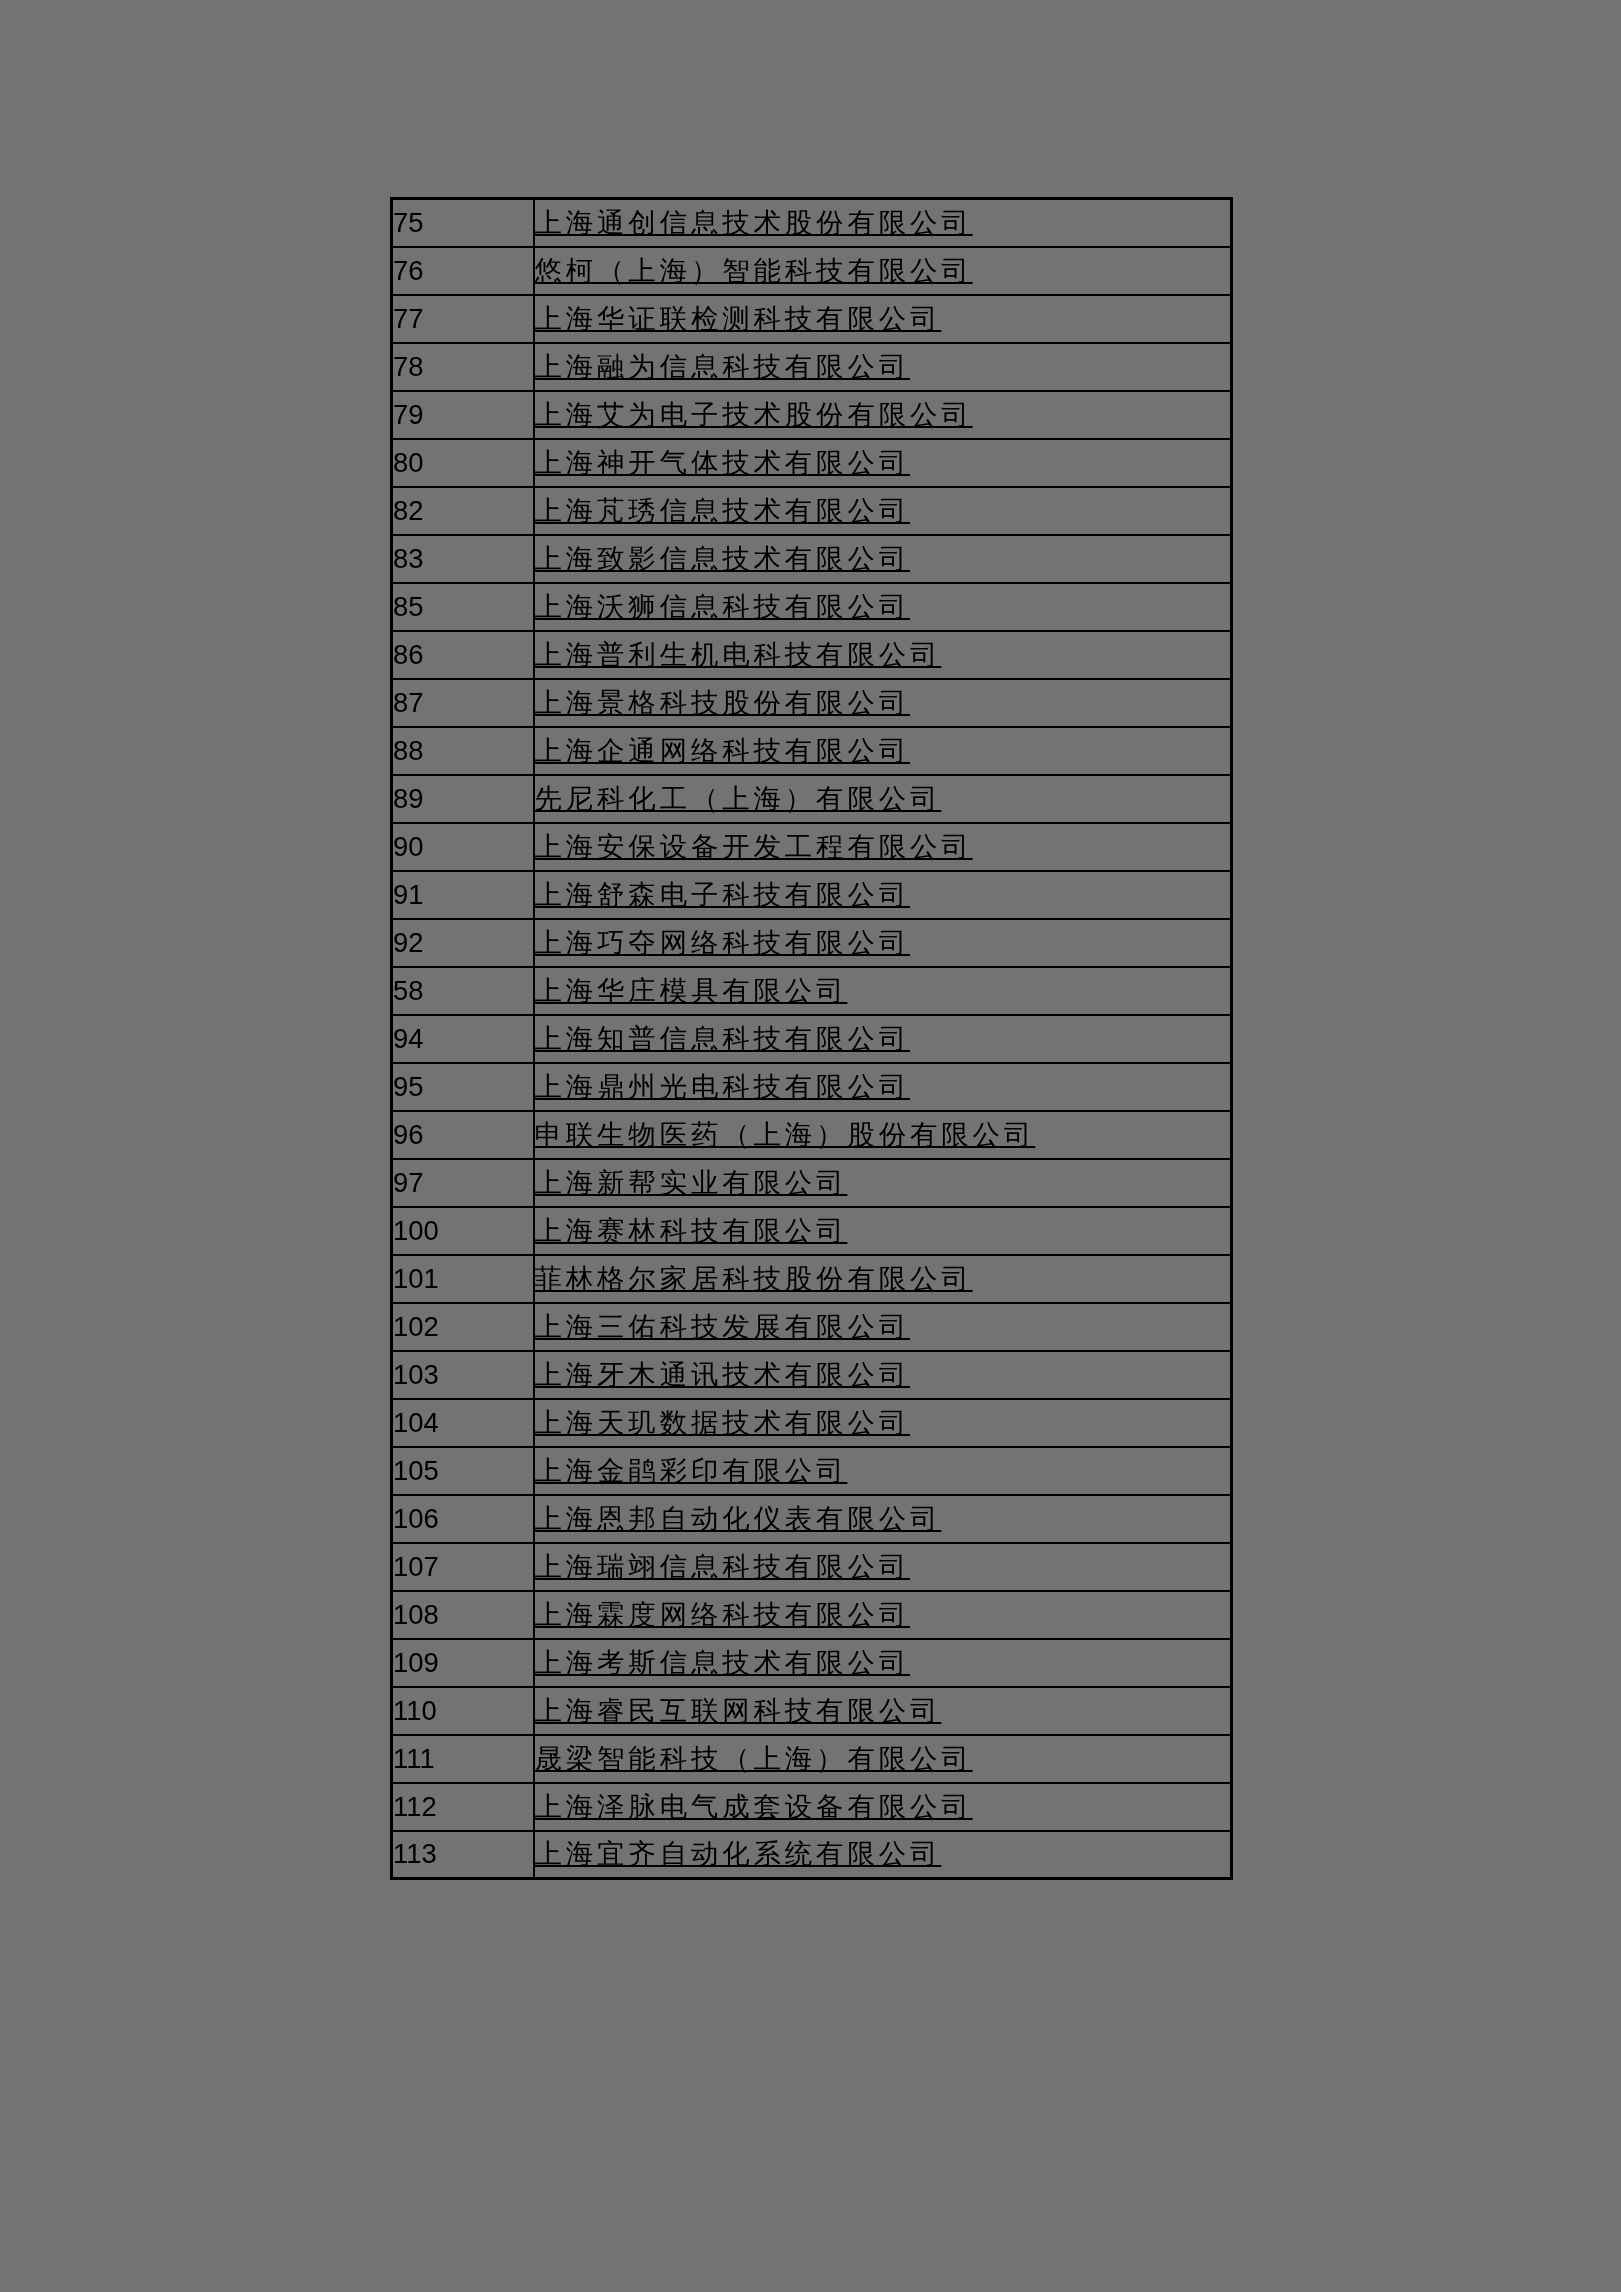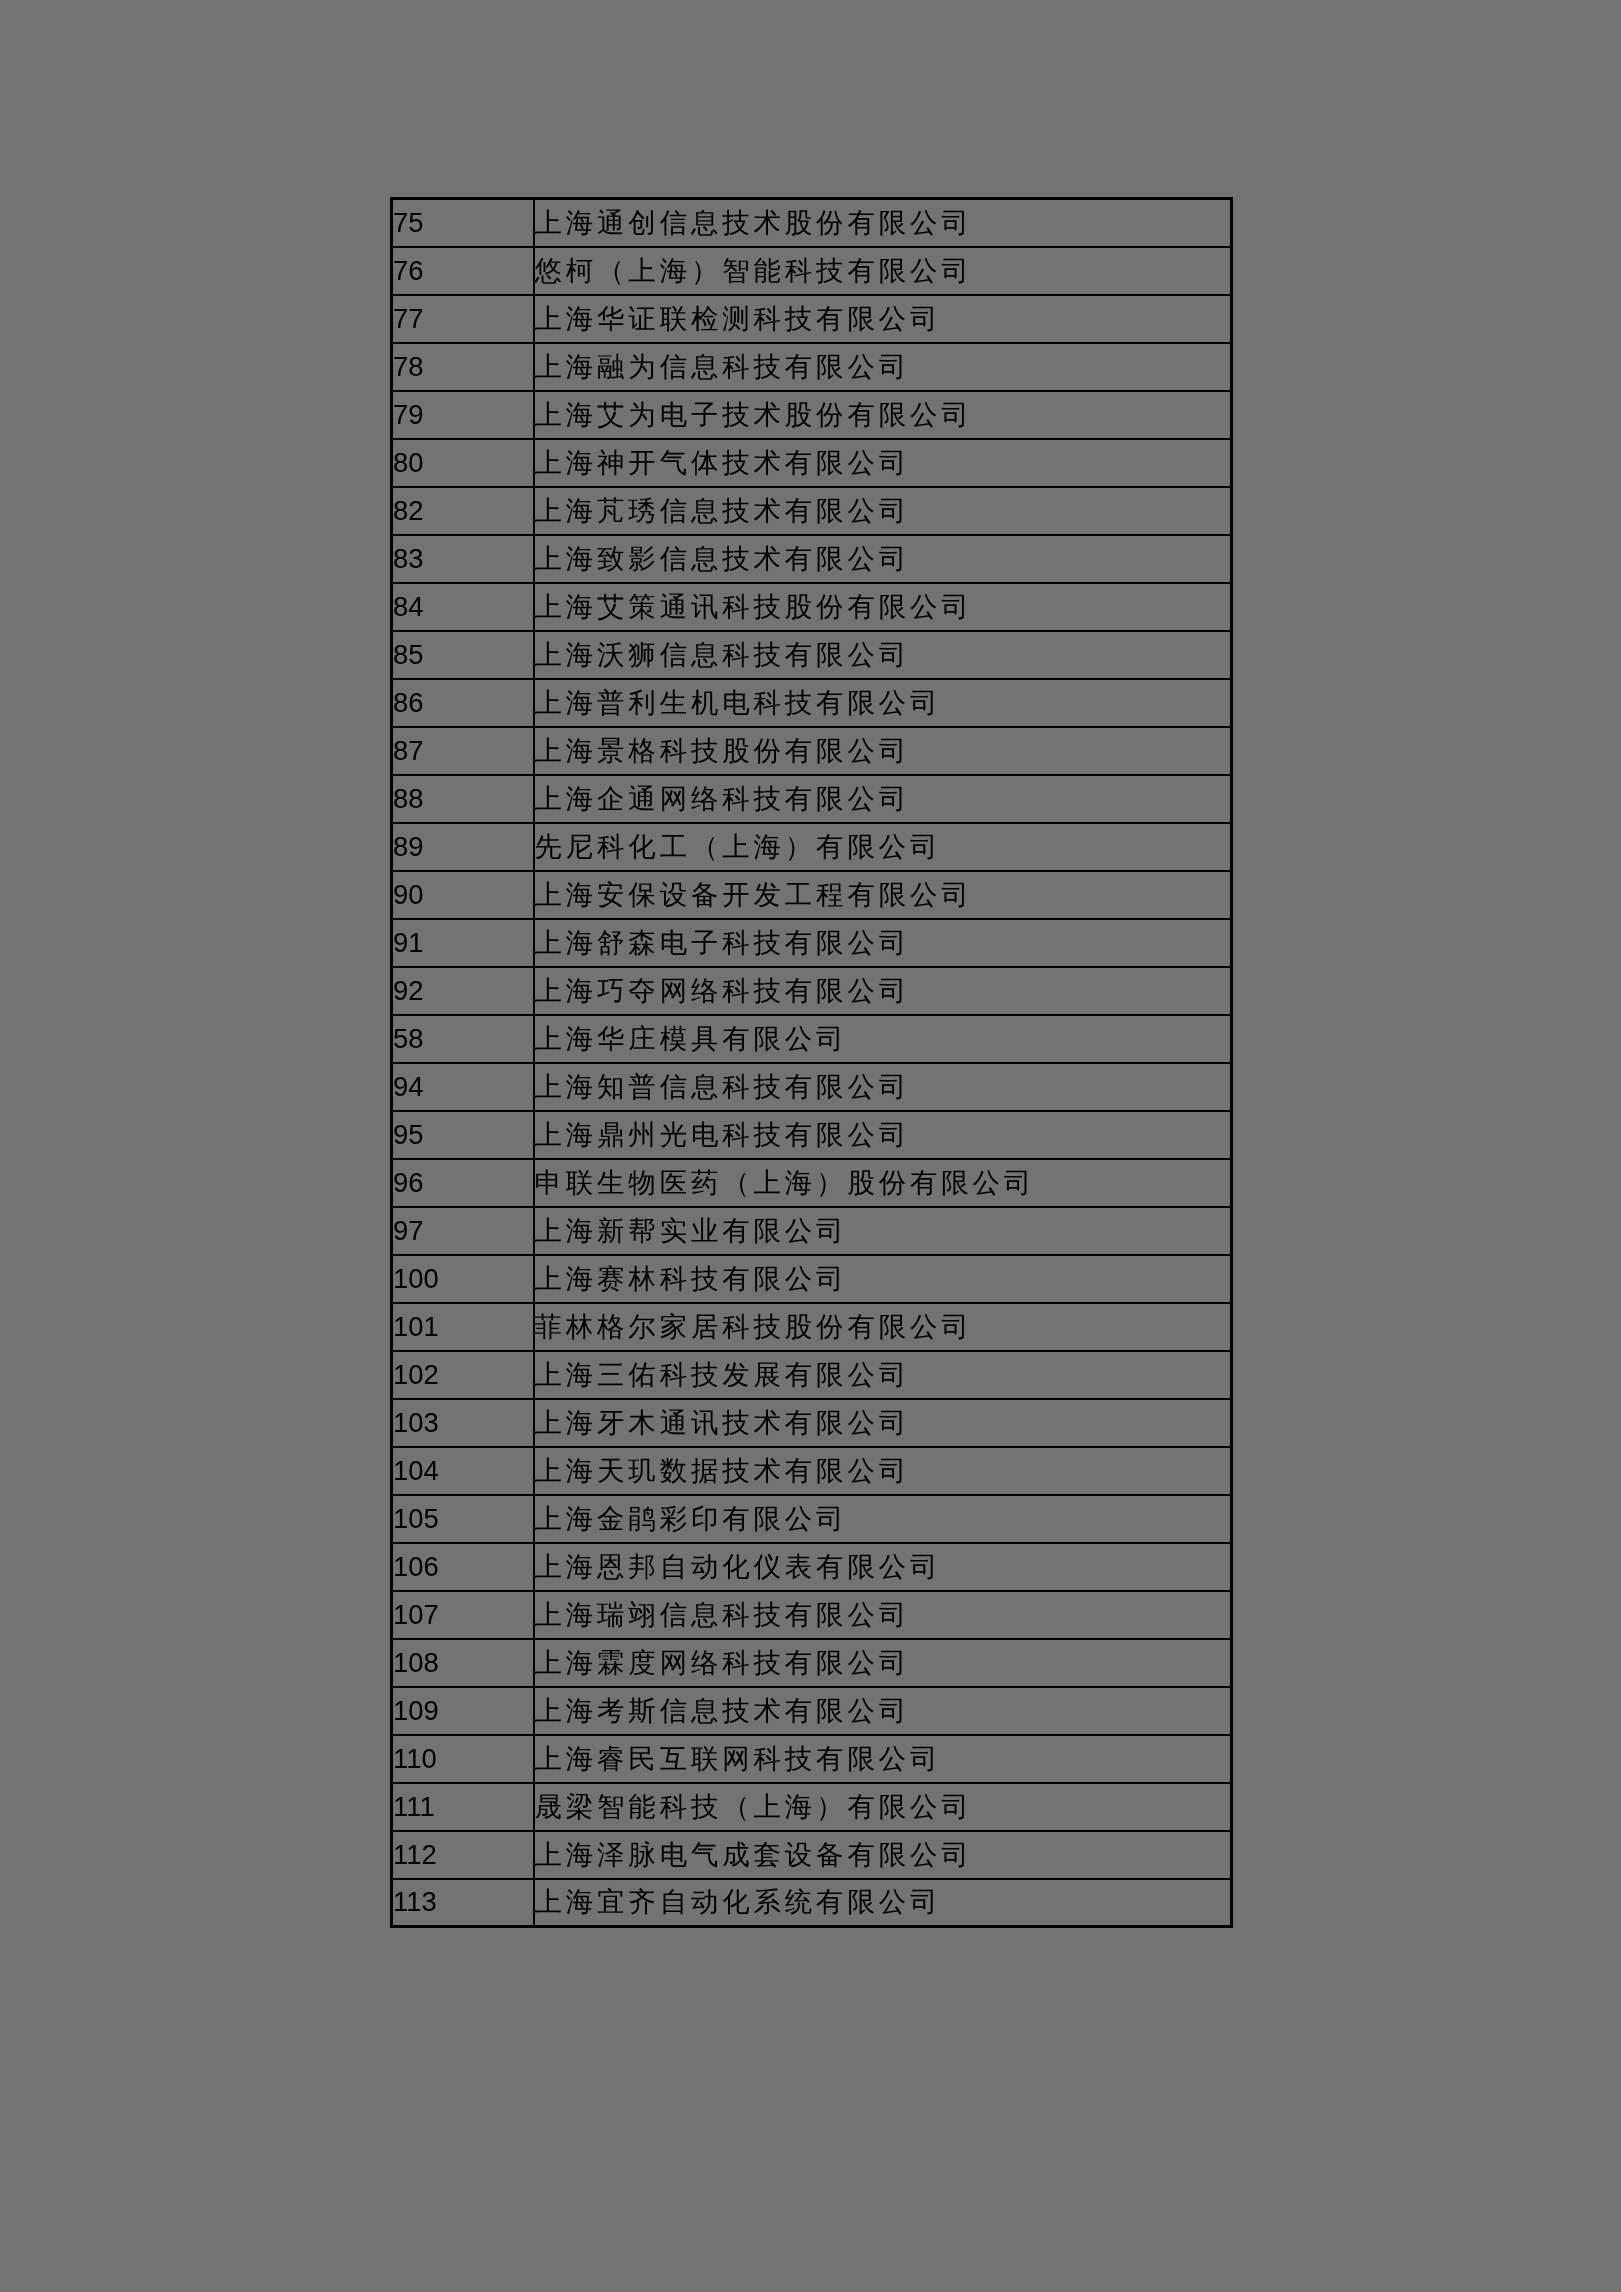--- a/index.html
+++ b/index.html
@@ -39,20 +39,21 @@
   td.num-cell {
     font-family: "Liberation Sans", sans-serif;
     font-size: 27.4px;
     padding-left: 4.9px;
   }
   td.name-cell {
     font-family: "DejaVu Serif", "Liberation Serif", serif;
     font-size: 27.4px;
     letter-spacing: 3.9px;
     padding-left: 6.9px;
+    text-decoration: underline;
   }
 </style>
 </head>
 <body>
 
 <div class="page">
   <table class="company-table">
     <colgroup>
       <col class="c-no">
       <col class="c-name">
@@ -84,24 +85,20 @@
         </tr>
         <tr>
           <td class="num-cell">82</td>
           <td class="name-cell">上海芃琇信息技术有限公司</td>
         </tr>
         <tr>
           <td class="num-cell">83</td>
           <td class="name-cell">上海致影信息技术有限公司</td>
         </tr>
         <tr>
-          <td class="num-cell">84</td>
-          <td class="name-cell">上海艾策通讯科技股份有限公司</td>
-        </tr>
-        <tr>
           <td class="num-cell">85</td>
           <td class="name-cell">上海沃狮信息科技有限公司</td>
         </tr>
         <tr>
           <td class="num-cell">86</td>
           <td class="name-cell">上海普利生机电科技有限公司</td>
         </tr>
         <tr>
           <td class="num-cell">87</td>
           <td class="name-cell">上海景格科技股份有限公司</td>

